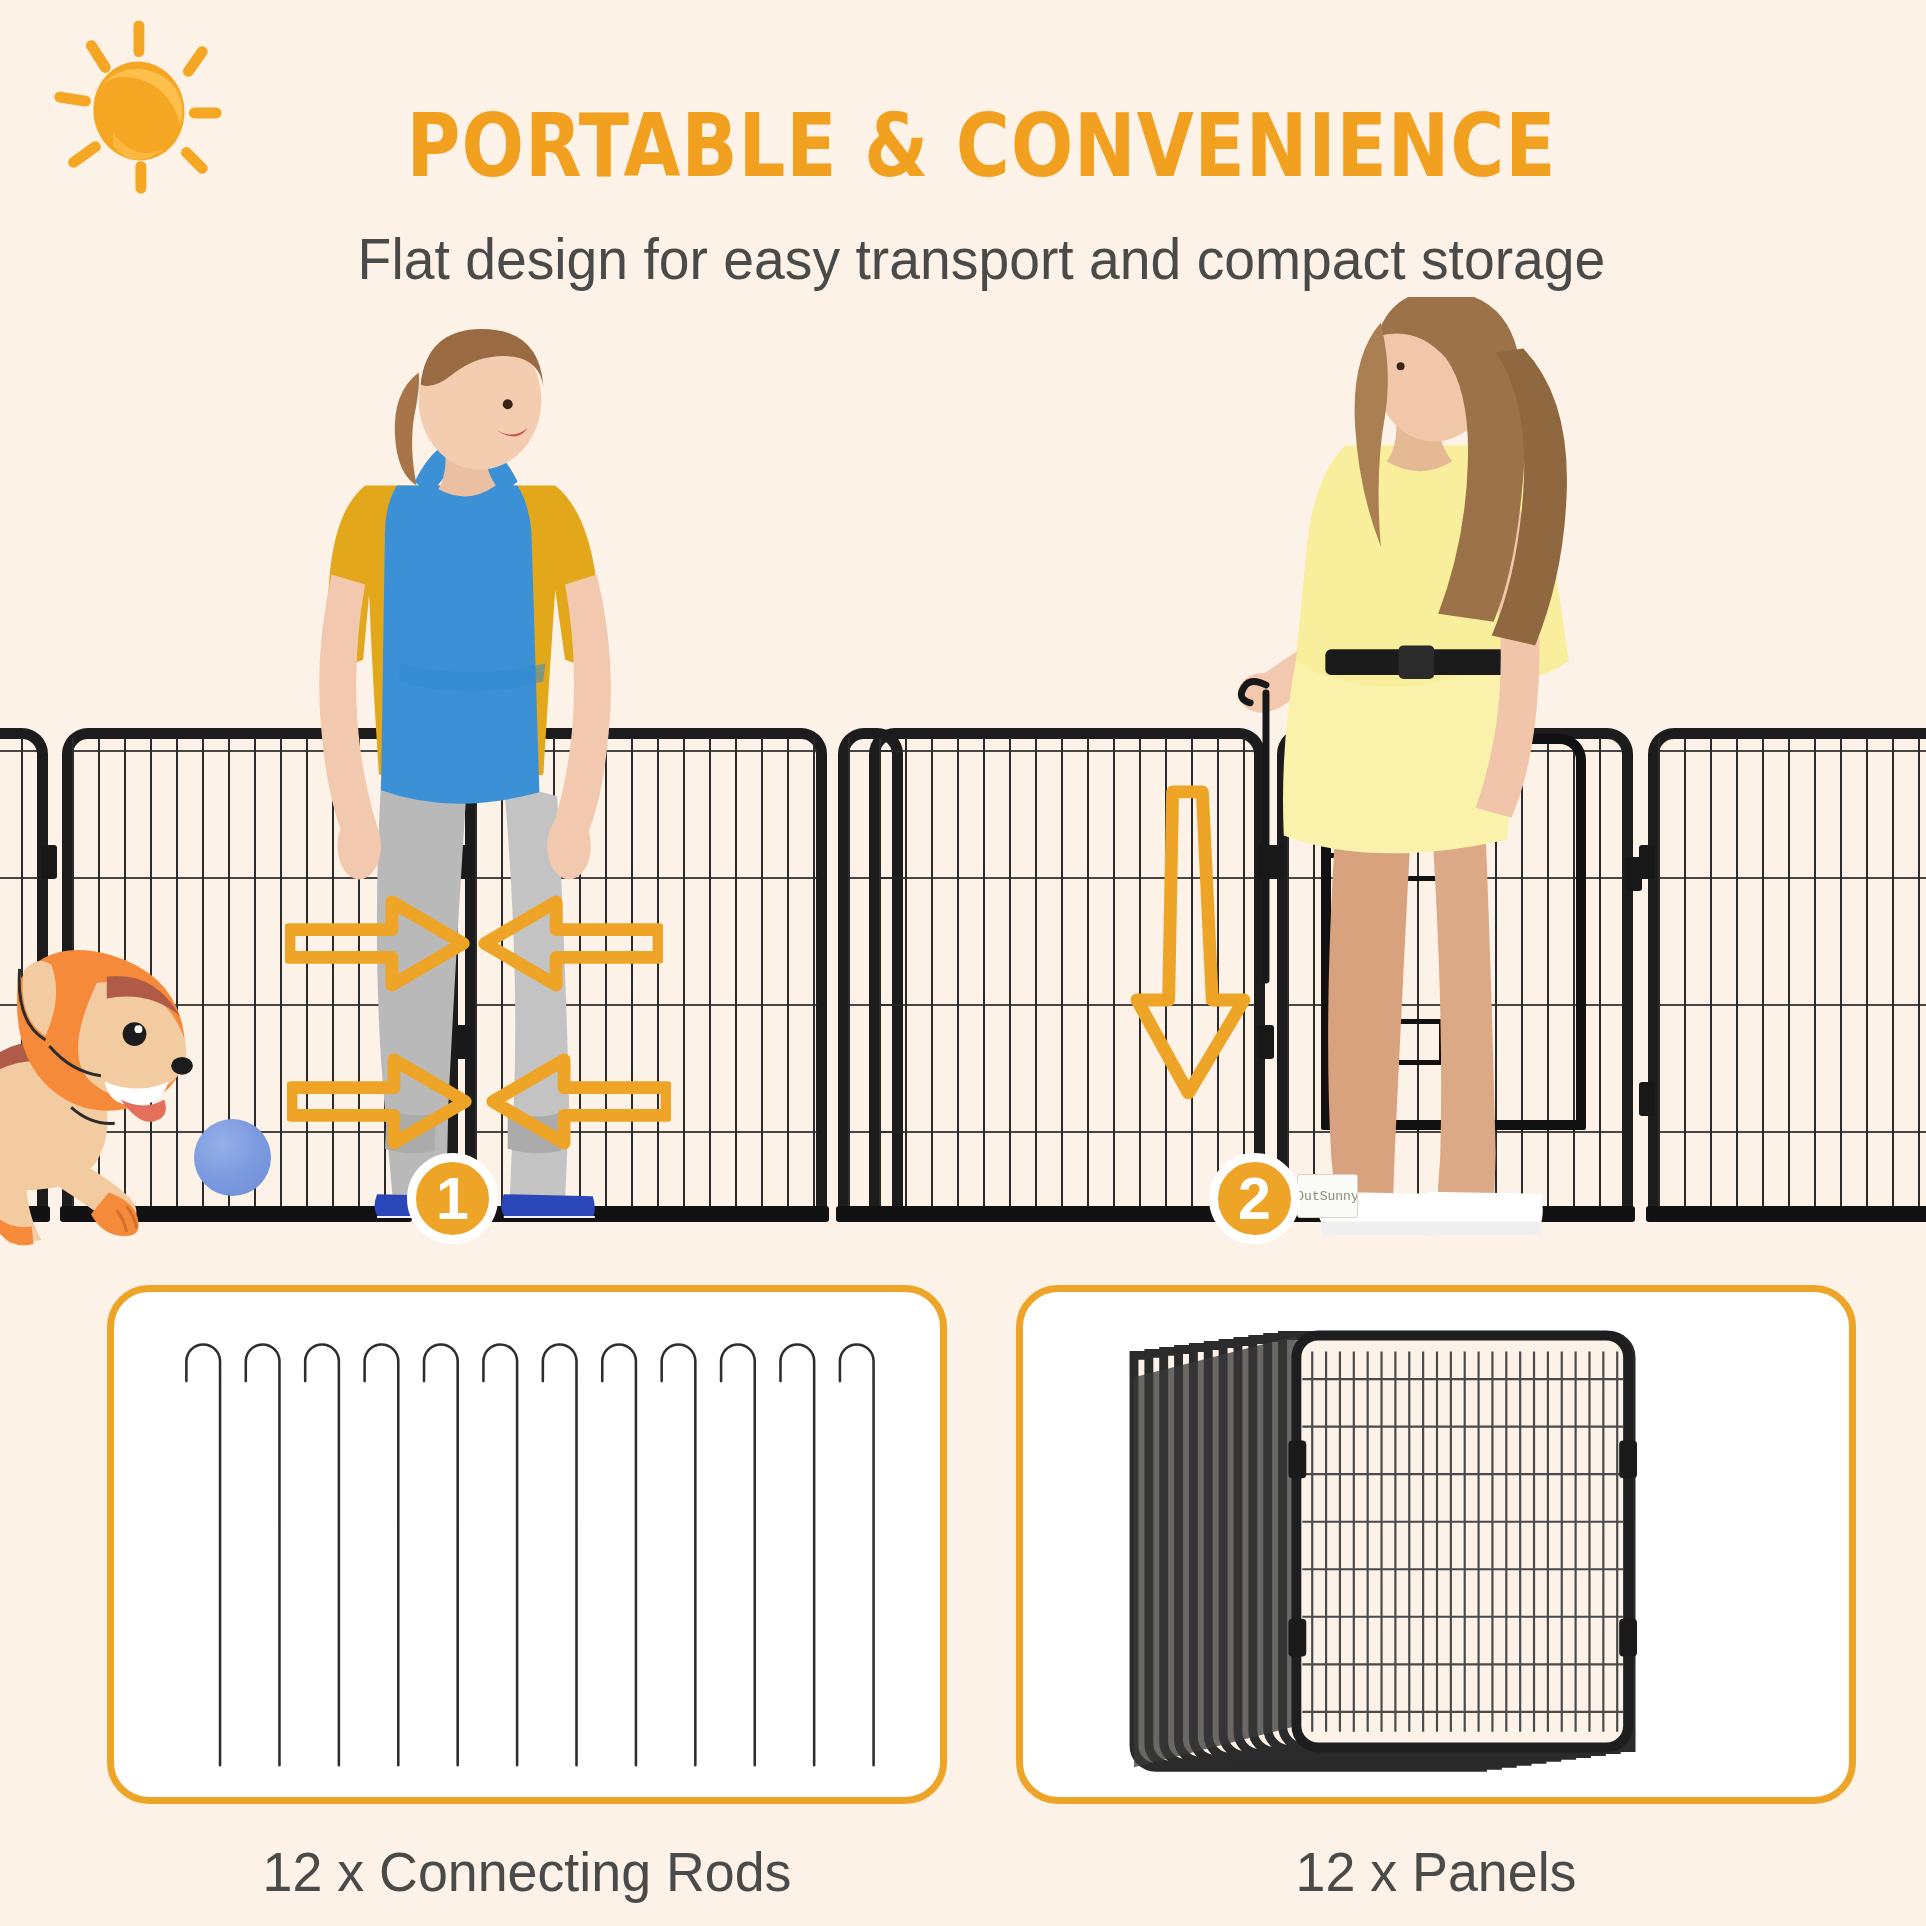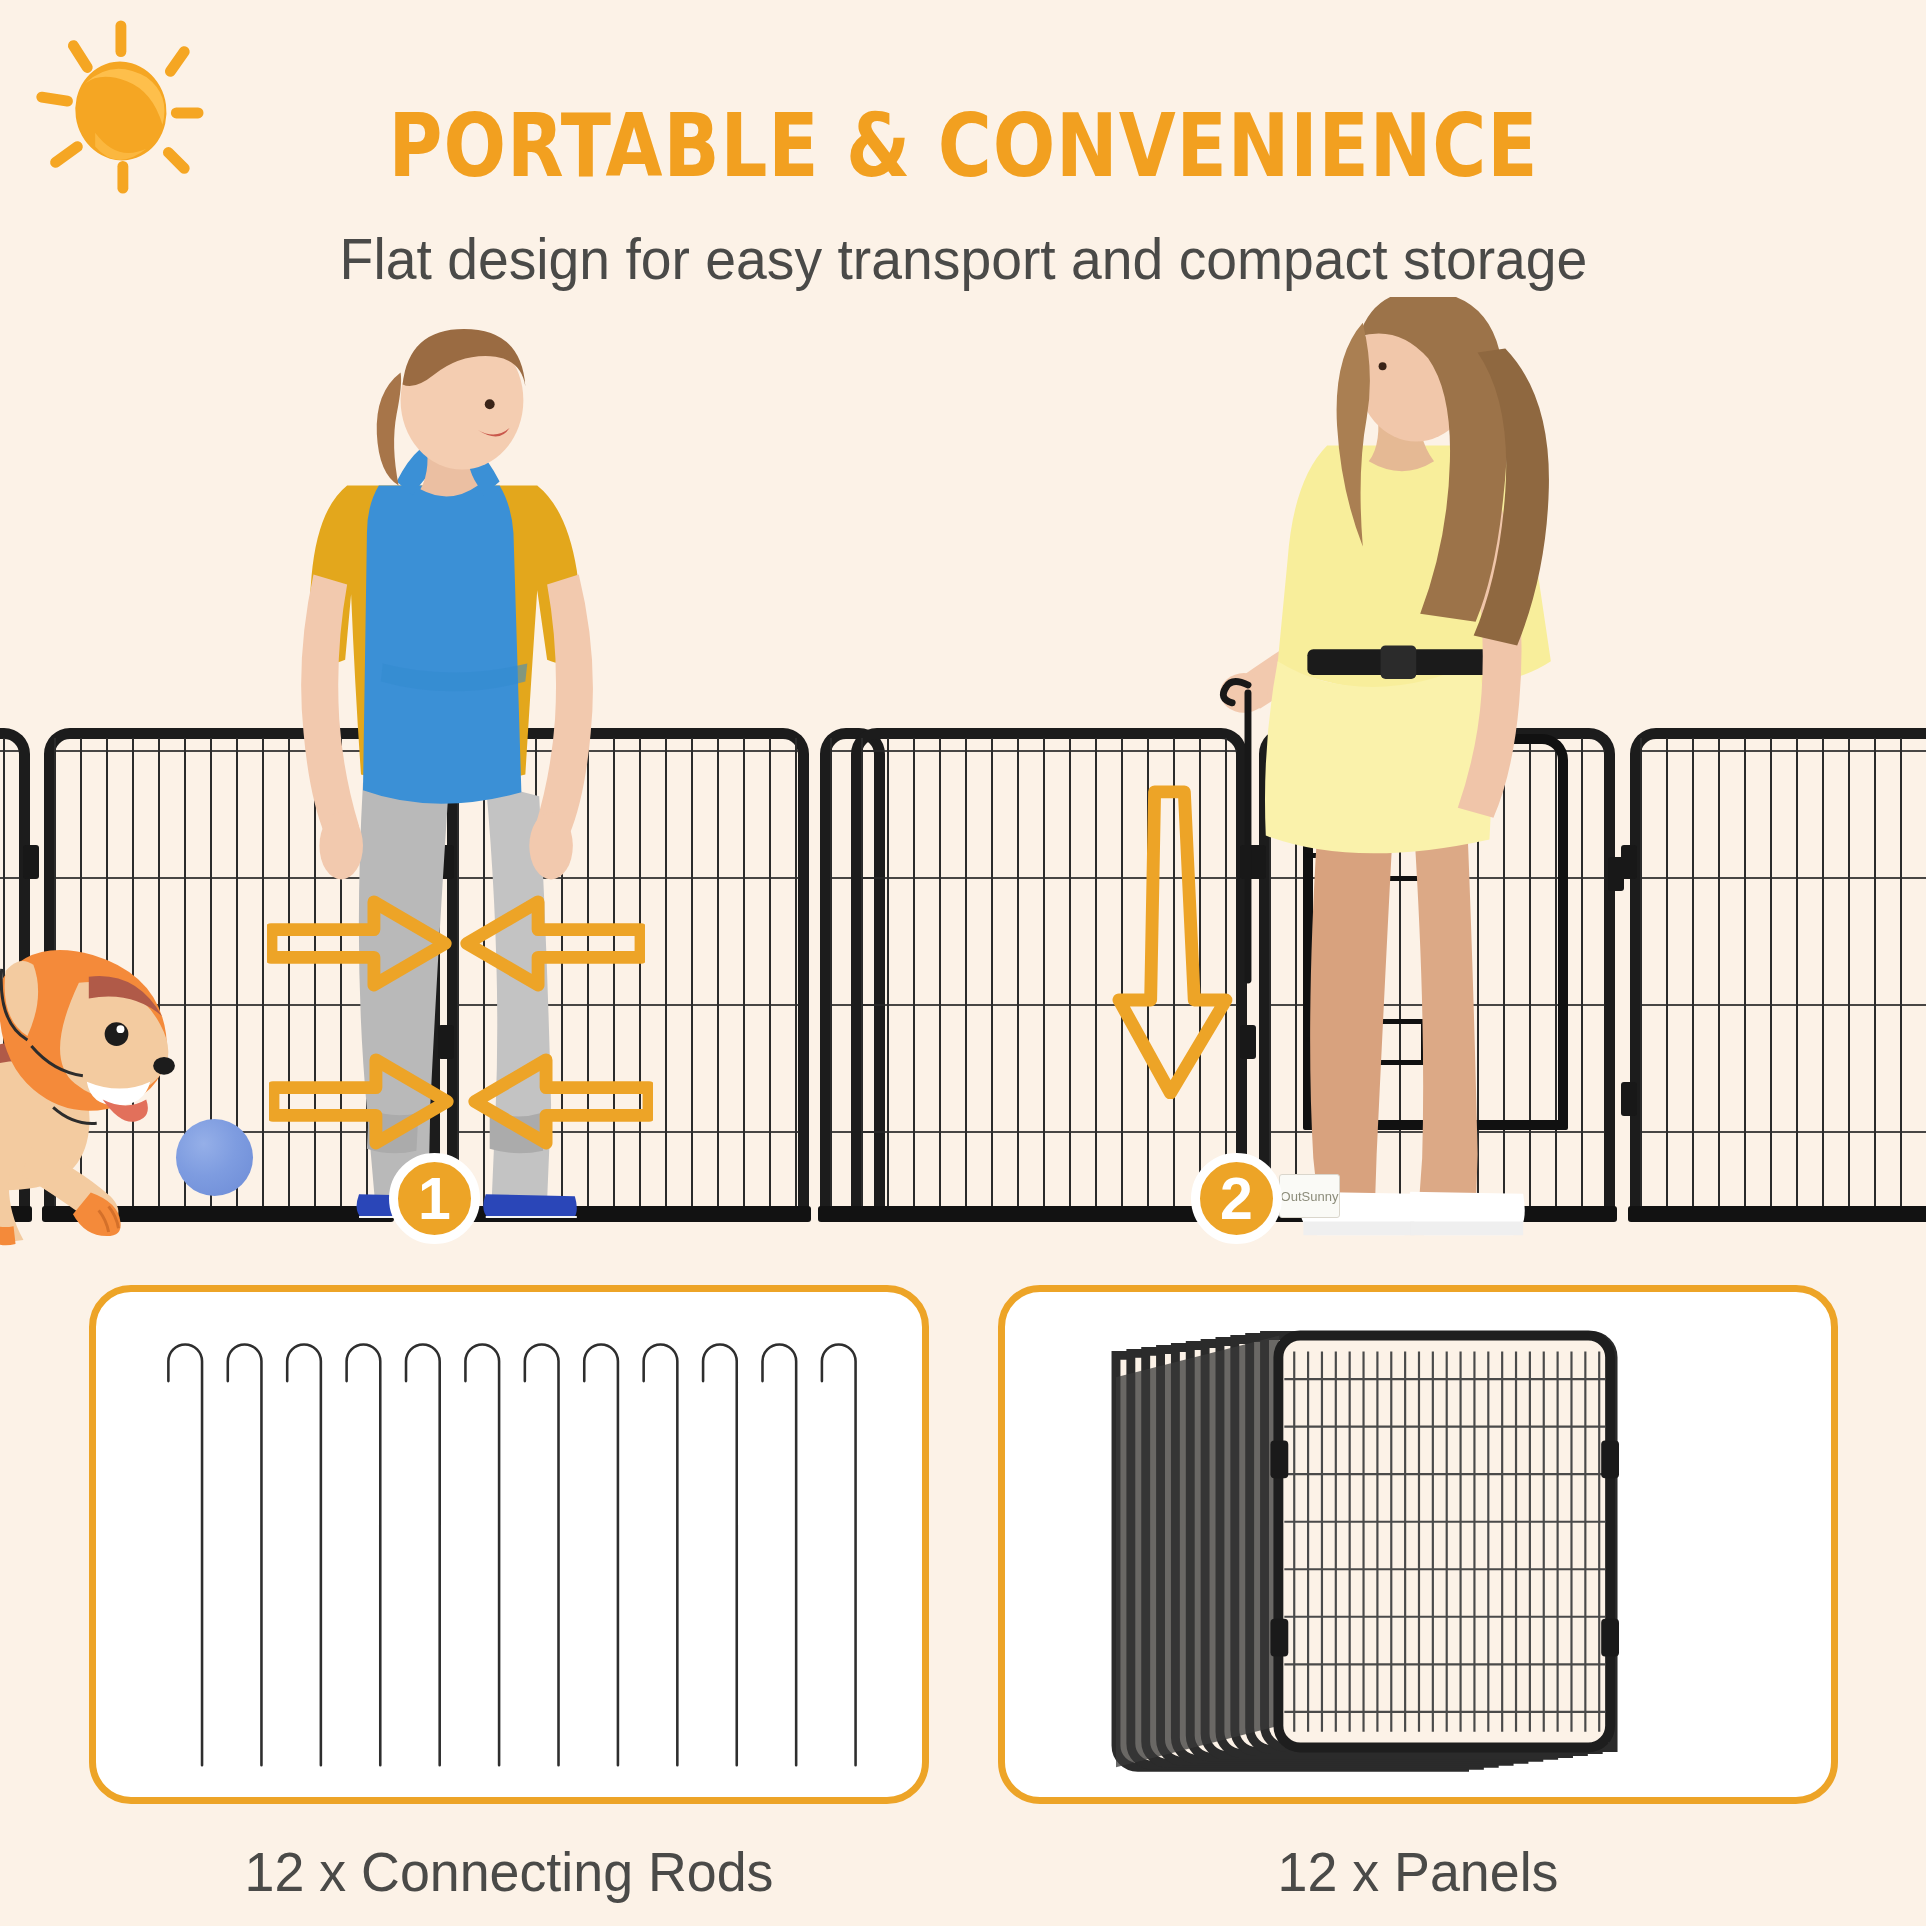--- a/index.html
+++ b/index.html
@@ -3,21 +3,21 @@
 <meta charset="utf-8">
 <style>
   html,body{margin:0;padding:0;}
   body{
     width:1927px;height:1927px;
     background:#FCF2E7;
     font-family:"Liberation Sans", sans-serif;
     overflow:hidden;
     position:relative;
   }
-  .stage{position:absolute;left:0;top:0;width:1909px;height:1927px;}
+  .stage{position:absolute;left:18px;top:0;width:1909px;height:1927px;}
 
   
   .sun{position:absolute;left:18px;top:14px;width:188px;height:188px;}
   .title{
     position:absolute;left:0;top:95px;width:1927px;
     text-align:center;
     font-size:87px;font-weight:bold;letter-spacing:1px;
     color:#F2A020;
     font-family:"DejaVu Sans Condensed","Liberation Sans Narrow","Liberation Sans",sans-serif;
     transform:scaleX(0.94);
@@ -339,21 +339,21 @@
 
   <div class="arrow" style="left:1097px;top:782px;z-index:30;">
     <svg width="139" height="317" viewBox="0 0 140 320">
       <path d="M58 10 h30 l10 210 h32 l-56 94 l-52 -94 h32 z" fill="none" stroke="#EDA427" stroke-width="13" stroke-linejoin="round" stroke-linecap="round"></path>
     </svg>
   </div>
 
   <div class="badge" style="left:389px;top:1153px;">1</div>
   <div class="badge" style="left:1191px;top:1153px;">2</div>
 
-  <div class="tag" style="left:1279px;top:1174px;">OutSunny</div>
+  <div class="tag" style="left:1279px;top:1174px;font-family:Liberation Mono, monospace;">OutSunny</div>
 
   <div class="card" style="left:89px;top:1285px;width:840px;height:519px;">
     <svg width="826" height="505" viewBox="0 0 834 510" style="position:absolute;left:0;top:0;">
       <g stroke="#2E2E2E" stroke-width="2.6" fill="none" stroke-linecap="round">
         <path d="M73 90 v-20 a17 17 0 0 1 34 0 v408"></path>
         <path d="M133 90 v-20 a17 17 0 0 1 34 0 v408"></path>
         <path d="M193 90 v-20 a17 17 0 0 1 34 0 v408"></path>
         <path d="M253 90 v-20 a17 17 0 0 1 34 0 v408"></path>
         <path d="M313 90 v-20 a17 17 0 0 1 34 0 v408"></path>
         <path d="M373 90 v-20 a17 17 0 0 1 34 0 v408"></path>

